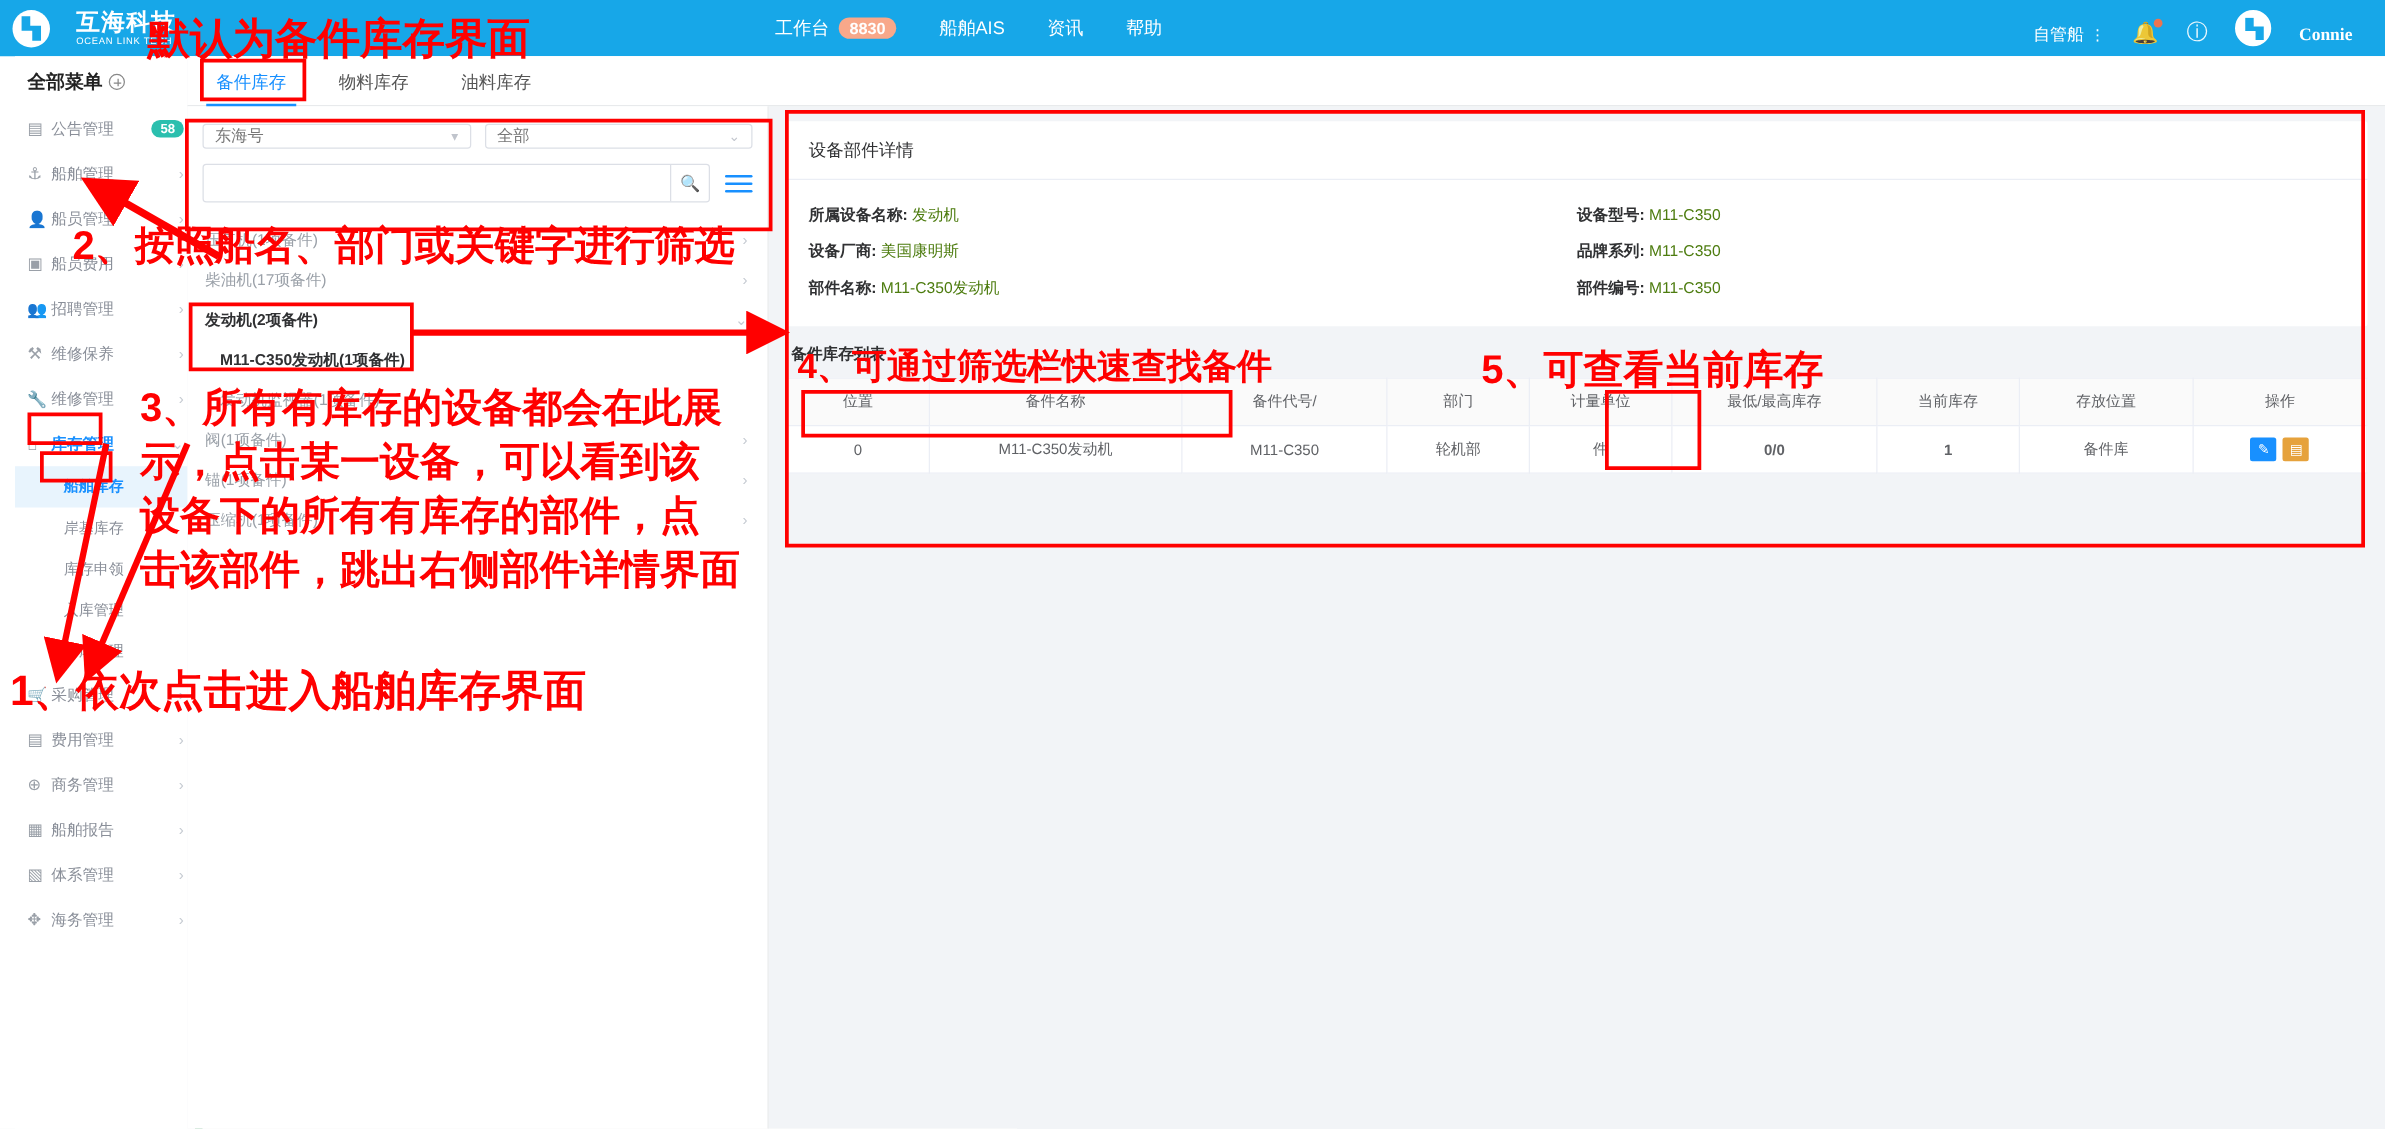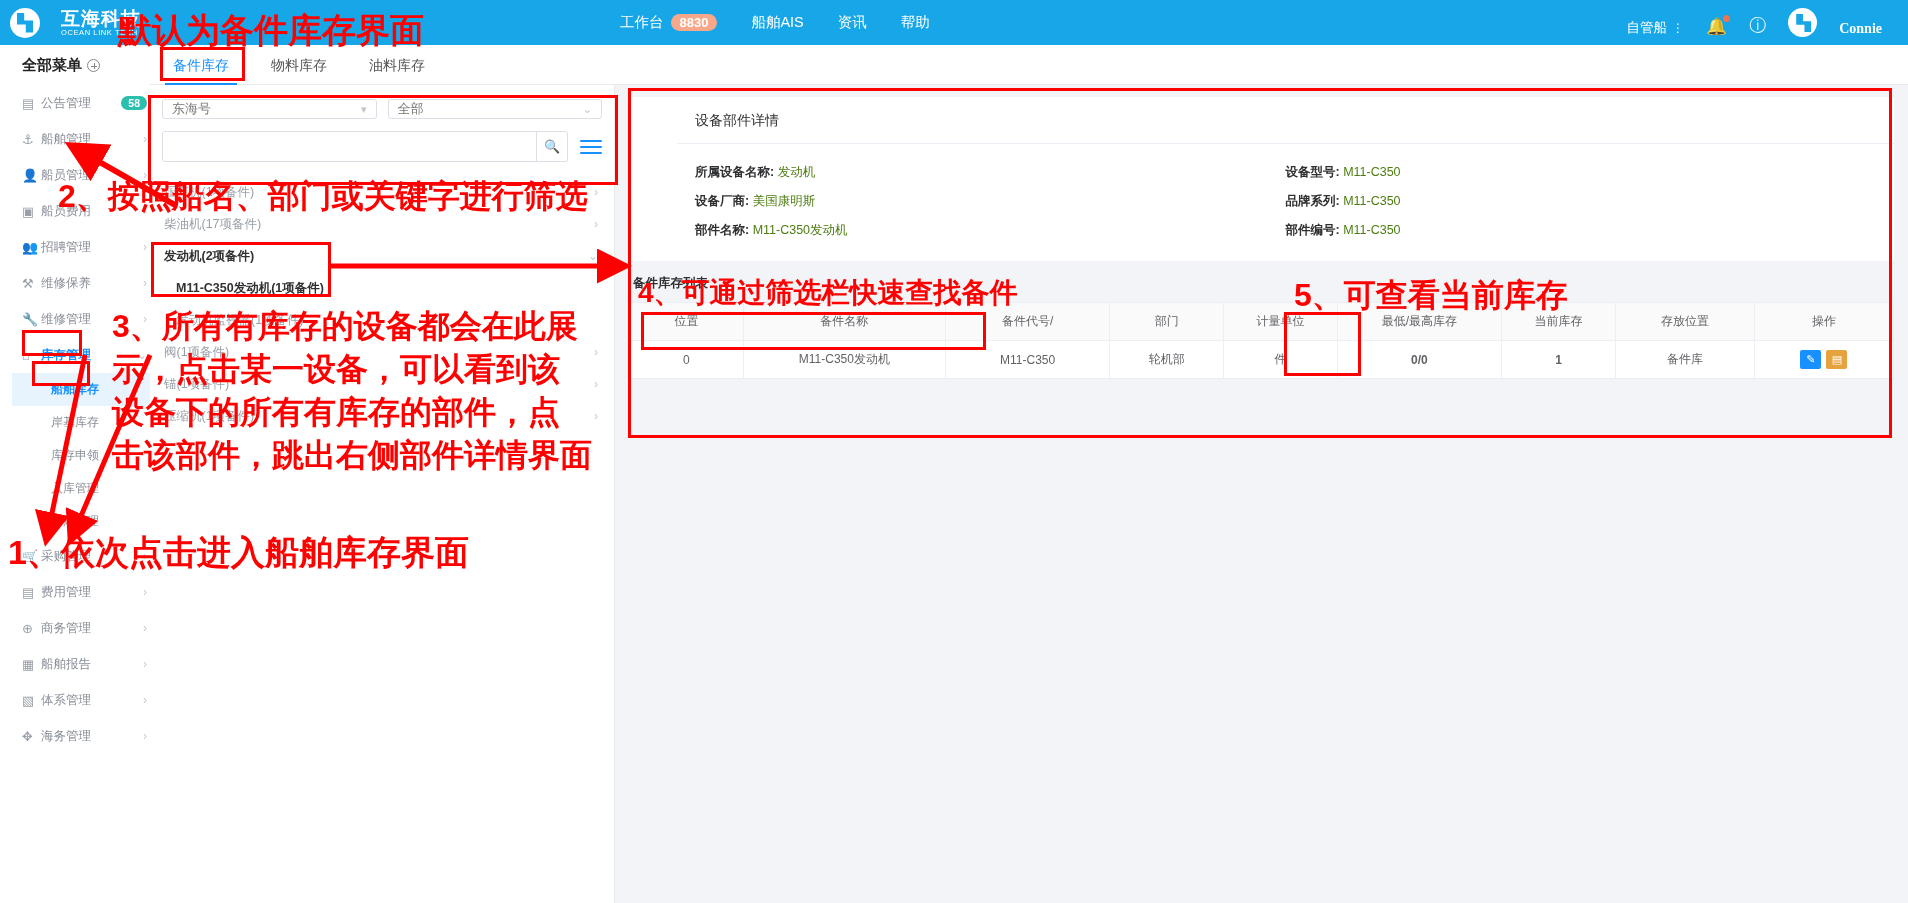--- a/index.html
+++ b/index.html
@@ -130,21 +130,21 @@
     display: flex; align-items: center; height: 32px; font-size: 12.5px; color: #9aa0a8; cursor: pointer;
   }
   .tree-node .tn-label { flex: 1 1 auto; }
   .tree-node .tn-arrow { color: #c6cbd2; font-size: 12px; padding-right: 4px; }
   .tree-node.lvl1 { padding-left: 2px; }
   .tree-node.lvl2 { padding-left: 14px; }
   .tree-node.sel-dark .tn-label { color: #303133; font-weight: bold; }
 
   
   .right-panel { flex: 1 1 auto; padding: 12px 14px; }
-  .card { background: #fff; border-radius: 2px; padding-left: 48px; }
+  .card { background: #fff; border-radius: 2px; }
   .card-title { font-size: 14px; color: #303133; padding: 15px 18px 13px 18px; border-bottom: 1px solid #ebeef5; }
   .detail-grid { display: flex; flex-wrap: wrap; padding: 14px 18px 16px 18px; }
   .detail-item { width: 50%; font-size: 12.5px; padding: 6px 0; }
   .detail-item .dk { color: #303133; font-weight: bold; }
   .detail-item .dv { color: #4d7c0f; }
 
   .list-title { font-size: 12.5px; color: #303133; font-weight: bold; padding: 14px 0 10px 4px; }
 
   table.stock { width: 100%; border-collapse: collapse; background: #fff; }
   table.stock th {
@@ -441,13 +441,13 @@
 <div class="anno anno-box" style="left:32px;top:361px;width:58px;height:25px;"></div>
 
 <div class="anno anno-text" style="left:118px;top:8px;font-size:34px;">默认为备件库存界面</div>
 <div class="anno anno-text" style="left:8px;top:530px;font-size:34px;">1、依次点击进入船舶库存界面</div>
 <div class="anno anno-text" style="left:58px;top:175px;font-size:32px;">2、按照船名、部门或关键字进行筛选</div>
 <div class="anno anno-text" style="left:112px;top:305px;font-size:32px;">3、所有有库存的设备都会在此展</div>
 <div class="anno anno-text" style="left:112px;top:348px;font-size:32px;">示，点击某一设备，可以看到该</div>
 <div class="anno anno-text" style="left:112px;top:391px;font-size:32px;">设备下的所有有库存的部件，点</div>
 <div class="anno anno-text" style="left:112px;top:434px;font-size:32px;">击该部件，跳出右侧部件详情界面</div>
 <div class="anno anno-text" style="left:638px;top:274px;font-size:28px;">4、可通过筛选栏快速查找备件</div>
-<div class="anno anno-text" style="left:1294px;top:274px;font-size:32px;">5、可查看当前库存</div>
+<div class="anno anno-text" style="left:1185px;top:274px;font-size:32px;">5、可查看当前库存</div>
 
 </body></html>

